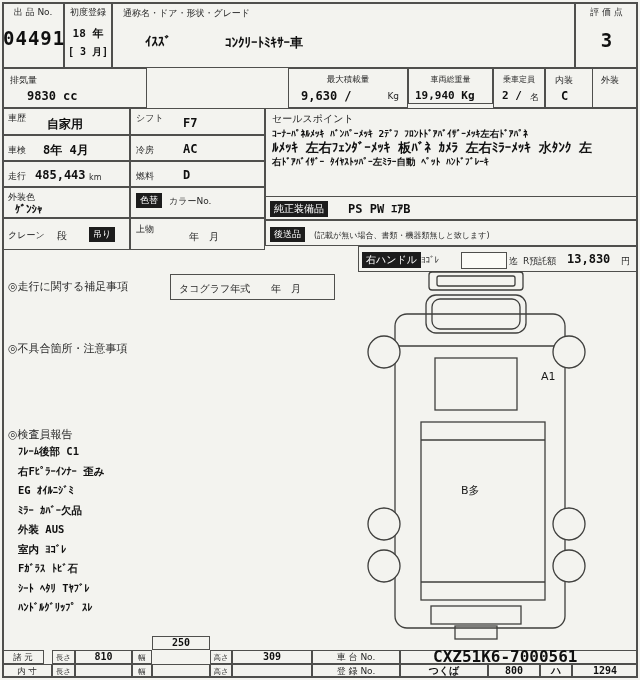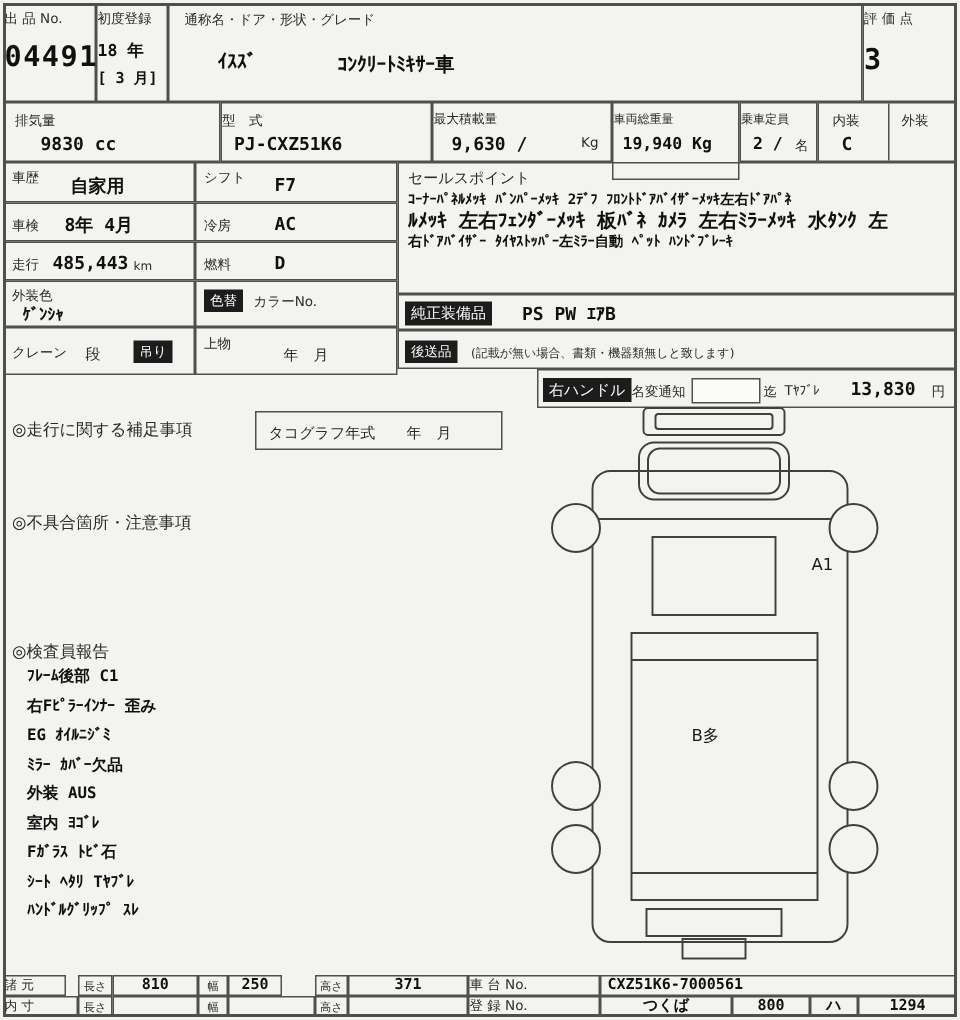--- a/index.html
+++ b/index.html
@@ -4,21 +4,21 @@
 <style>
   html,body{margin:0;padding:0}
   body{background:#d9d9d5;font-family:"DejaVu Sans","Liberation Sans",sans-serif}
   .sheet{position:relative;width:640px;height:680px;background:#f3f3ef;color:#222;overflow:hidden}
   .cell{position:absolute;border:1px solid #4f4f4d;box-sizing:border-box}
   .abs{position:absolute}
   .lbl{font-size:9px;color:#2a2a2a;white-space:nowrap}
   .val{font-family:"DejaVu Sans Mono","DejaVu Sans",monospace;font-weight:bold;font-size:12px;color:#101010;white-space:nowrap}
   .badge{display:inline-block;background:#1c1c1c;color:#fff;font-size:9px;padding:1px 4px;white-space:nowrap}
   .vline{position:absolute;width:1px;background:#4f4f4d}
-  .c{}
+  .c{text-align:center}
   .tiny{font-size:7.5px;line-height:13px;text-align:center}
   .bval{font-size:10px;line-height:12px;text-align:center}
 </style>
 </head>
 <body>
 
 <div class="sheet">
   <div class="cell" style="left:2px;top:2px;width:636px;height:676px;border-width:2px"></div>
 
   <div class="cell" style="left:2px;top:2px;width:62px;height:66px">
@@ -40,30 +40,26 @@
 
   <div class="cell" style="left:575px;top:2px;width:63px;height:66px">
     <div class="lbl c abs" style="left:0;right:0;top:3px">評 価 点</div>
     <div class="val abs c" style="left:0;right:0;top:26px;font-size:19px">3</div>
   </div>
 
   <div class="cell" style="left:2px;top:68px;width:145px;height:40px">
     <div class="lbl abs" style="left:7px;top:5px">排気量</div>
     <div class="val abs" style="left:24px;top:20px">9830 cc</div>
   </div>
-  <div class="cell" style="left:147px;top:68px;width:141px;height:40px">
-    <div class="lbl c abs" style="left:0;right:0;top:5px">型　式</div>
-    <div class="val abs" style="left:8px;top:20px">PJ-CXZ51K6</div>
-  </div>
   <div class="cell" style="left:288px;top:68px;width:120px;height:40px">
     <div class="lbl c abs" style="left:0;right:0;top:5px;font-size:8.5px">最大積載量</div>
     <div class="val abs" style="left:12px;top:20px">9,630 /</div>
     <div class="lbl abs" style="right:8px;top:22px">Kg</div>
   </div>
-  <div class="cell" style="left:408px;top:68px;width:85px;height:52px">
+  <div class="cell" style="left:408px;top:68px;width:85px;height:36px">
     <div class="lbl c abs" style="left:0;right:0;top:5px;font-size:8px">車両総重量</div>
     <div class="val abs" style="left:6px;top:20px;font-size:11px">19,940 Kg</div>
   </div>
   <div class="cell" style="left:493px;top:68px;width:52px;height:40px">
     <div class="lbl c abs" style="left:0;right:0;top:5px;font-size:8px">乗車定員</div>
     <div class="val abs" style="left:8px;top:20px;font-size:11px">2 /</div>
     <div class="lbl abs" style="right:5px;top:22px">名</div>
   </div>
   <div class="cell" style="left:545px;top:68px;width:93px;height:40px">
     <div class="vline" style="left:46px;top:0;height:38px"></div>
@@ -108,42 +104,42 @@
   <div class="cell" style="left:2px;top:218px;width:128px;height:32px">
     <div class="lbl abs" style="left:5px;top:10px">クレーン</div>
     <div class="lbl abs" style="left:54px;top:10px;font-size:10px">段</div>
     <span class="badge abs" style="left:86px;top:8px">吊り</span>
   </div>
   <div class="cell" style="left:130px;top:218px;width:135px;height:32px">
     <div class="lbl abs" style="left:5px;top:4px">上物</div>
     <div class="lbl abs" style="left:58px;top:11px;font-size:10px">年　月</div>
   </div>
 
-  <div class="cell" style="left:265px;top:108px;width:373px;height:88px">
+  <div class="cell" style="left:265px;top:108px;width:373px;height:112px">
     <div class="lbl abs" style="left:6px;top:3px;font-size:10px">セールスポイント</div>
     <div class="abs" style="left:6px;top:18px;right:4px">
       <div class="val" style="font-size:9.5px;line-height:14px">ｺｰﾅｰﾊﾟﾈﾙﾒｯｷ ﾊﾞﾝﾊﾟｰﾒｯｷ 2ﾃﾞﾌ ﾌﾛﾝﾄﾄﾞｱﾊﾞｲｻﾞｰﾒｯｷ左右ﾄﾞｱﾊﾟﾈ</div>
       <div class="val" style="font-size:13px;line-height:14px">ﾙﾒｯｷ 左右ﾌｪﾝﾀﾞｰﾒｯｷ 板ﾊﾞﾈ ｶﾒﾗ 左右ﾐﾗｰﾒｯｷ 水ﾀﾝｸ 左</div>
       <div class="val" style="font-size:9.5px;line-height:14px">右ﾄﾞｱﾊﾞｲｻﾞｰ ﾀｲﾔｽﾄｯﾊﾟｰ左ﾐﾗｰ自動 ﾍﾟｯﾄ ﾊﾝﾄﾞﾌﾞﾚｰｷ</div>
     </div>
   </div>
   <div class="cell" style="left:265px;top:196px;width:373px;height:24px">
     <span class="badge abs" style="left:4px;top:4px;font-size:10px">純正装備品</span>
     <div class="val abs" style="left:82px;top:5px">PS PW ｴｱB</div>
   </div>
   <div class="cell" style="left:265px;top:220px;width:373px;height:26px">
     <span class="badge abs" style="left:4px;top:6px">後送品</span>
     <div class="lbl abs" style="left:48px;top:9px;font-size:8px">(記載が無い場合、書類・機器類無しと致します)</div>
   </div>
   <div class="cell" style="left:358px;top:246px;width:280px;height:26px">
     <span class="badge abs" style="left:3px;top:5px;font-size:10px">右ハンドル</span>
-    <div class="lbl abs" style="left:62px;top:8px">名変通知</div>
+    <div class="lbl abs" style="left:62px;top:8px">ﾖｺﾞﾚ</div>
     <div class="abs" style="left:102px;top:5px;width:44px;height:15px;border:1px solid #4f4f4d;background:#fbfbf7"></div>
     <div class="lbl abs" style="left:150px;top:8px">迄</div>
-    <div class="lbl abs" style="left:164px;top:8px">Tﾔﾌﾞﾚ</div>
+    <div class="lbl abs" style="left:164px;top:8px">R預託額</div>
     <div class="val abs" style="left:208px;top:5px">13,830</div>
     <div class="lbl abs" style="left:262px;top:8px">円</div>
   </div>
 
   <div class="lbl abs" style="left:8px;top:279px;font-size:11px">◎走行に関する補足事項</div>
   <div class="cell" style="left:170px;top:274px;width:165px;height:26px">
     <div class="lbl abs" style="left:8px;top:7px;font-size:10px">タコグラフ年式</div>
     <div class="lbl abs" style="left:100px;top:7px;font-size:10px">年　月</div>
   </div>
   <div class="lbl abs" style="left:8px;top:341px;font-size:11px">◎不具合箇所・注意事項</div>
@@ -190,34 +186,34 @@
     </div>
   <div class="cell" style="left:52px;top:650px;width:23px;height:14px">
       <div class="lbl tiny">長さ</div>
     </div>
   <div class="cell" style="left:75px;top:650px;width:57px;height:14px">
       <div class="val bval">810</div>
     </div>
   <div class="cell" style="left:132px;top:650px;width:20px;height:14px">
       <div class="lbl tiny">幅</div>
     </div>
-  <div class="cell" style="left:152px;top:650px;width:36px;height:14px">
+  <div class="cell" style="left:152px;top:636px;width:58px;height:14px">
       <div class="val bval">250</div>
     </div>
   <div class="cell" style="left:210px;top:650px;width:22px;height:14px">
       <div class="lbl tiny">高さ</div>
     </div>
   <div class="cell" style="left:232px;top:650px;width:80px;height:14px">
-      <div class="val bval">371</div>
+      <div class="val bval">309</div>
     </div>
   <div class="cell" style="left:312px;top:650px;width:88px;height:14px">
       <div class="lbl c" style="line-height:12px">車 台 No.</div>
     </div>
   <div class="cell" style="left:400px;top:650px;width:238px;height:14px">
-      <div class="val" style="font-size:10px;line-height:12px;padding-left:4px">CXZ51K6-7000561</div>
+      <div class="val" style="font-size:16px;line-height:12px;padding-left:32px">CXZ51K6-7000561</div>
     </div>
 
   <div class="cell" style="left:2px;top:664px;width:50px;height:14px">
       <div class="lbl c" style="font-size:8.5px;line-height:12px">内 寸</div>
     </div>
   <div class="cell" style="left:52px;top:664px;width:23px;height:14px">
       <div class="lbl tiny">長さ</div>
     </div>
   <div class="cell" style="left:75px;top:664px;width:57px;height:14px">
       <div class="val bval"></div>

